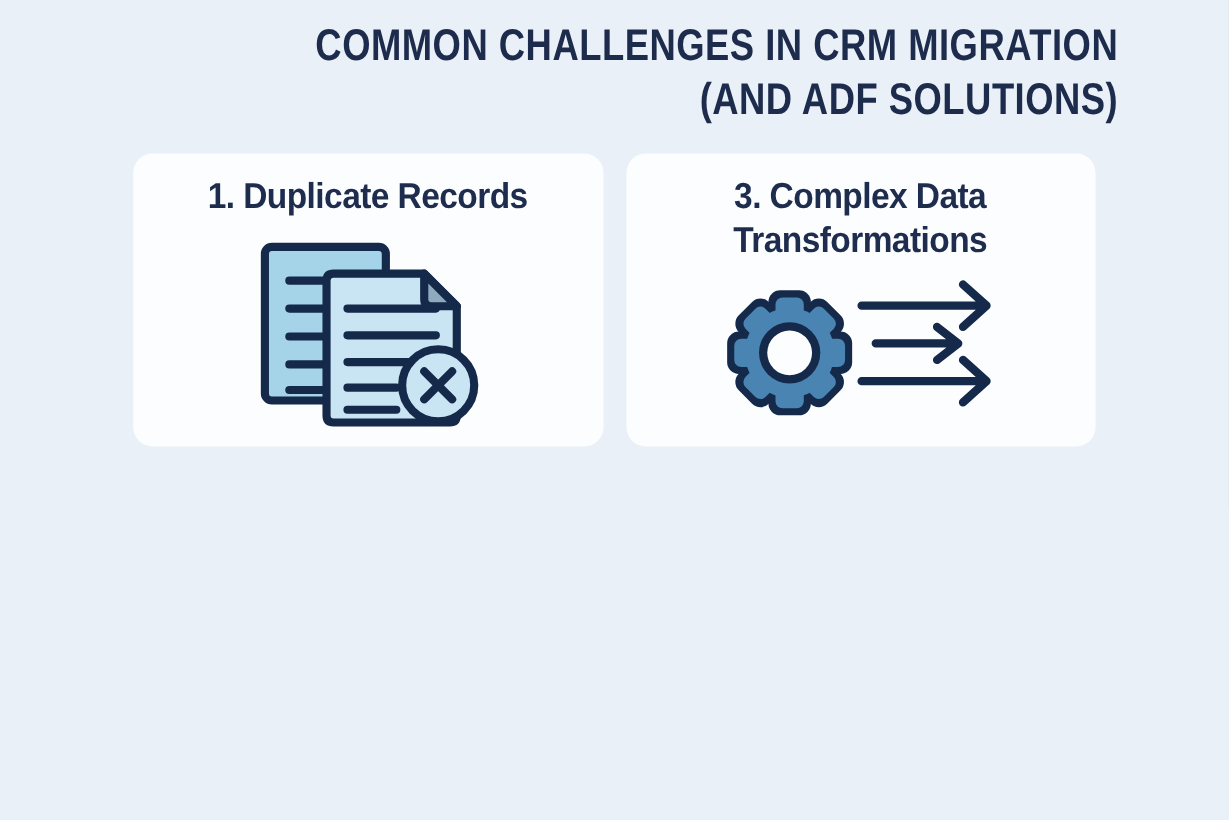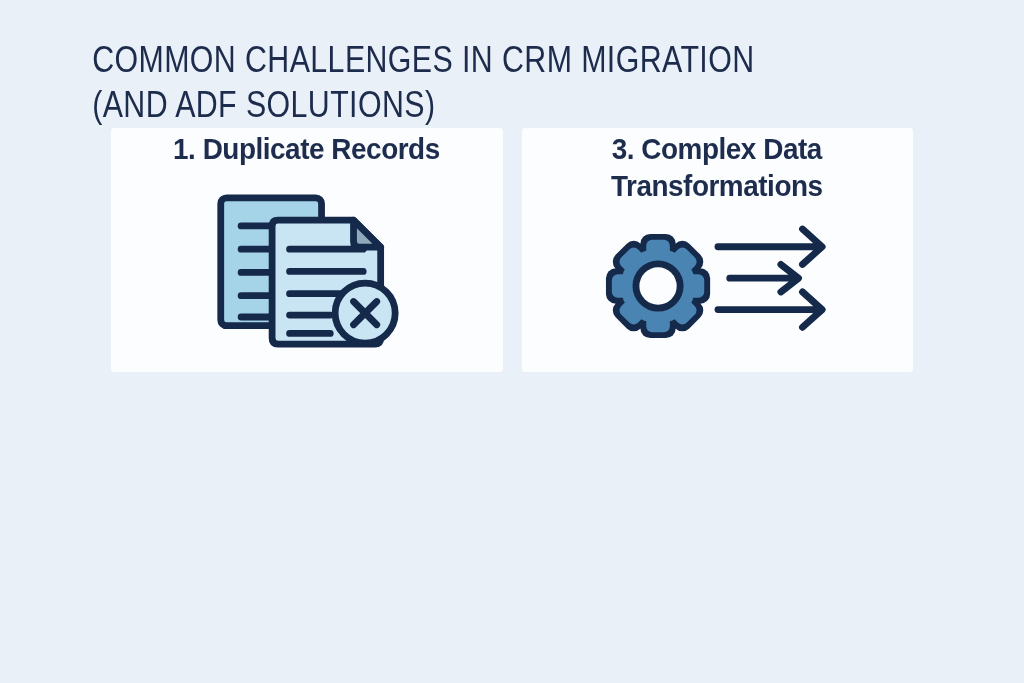--- a/index.html
+++ b/index.html
@@ -3,39 +3,39 @@
 <meta charset="utf-8">
 <style>
   html,body{margin:0;padding:0;background:#dfe7ee;}
   .page{
     position:relative;width:1024px;height:683px;overflow:hidden;
     background:var(--page-bg,#e9f0f7);
     font-family:"Liberation Sans",sans-serif;
   }
   
   .title{
-    position:absolute;top:37px;left:0;width:100%;
-    text-align:left;color:var(--title-text,#1d2b4c);font-weight:normal;
+    position:absolute;top:15px;left:0;width:100%;
+    text-align:right;color:var(--title-text,#1d2b4c);font-weight:bold;
   }
   .title-line{
     font-size:37px;line-height:45px;white-space:nowrap;
     transform:scaleX(0.82);transform-origin:50% 50%;
     letter-spacing:.5px;
   }
   
   .grid{
     position:absolute;left:111px;top:128px;width:802px;height:504px;
     display:grid;grid-template-columns:1fr 1fr;grid-template-rows:1fr 1fr;
     column-gap:19px;row-gap:16px;
   }
   .card{
     background:var(--card-bg,#fbfdff);
-    border-radius:3px;
+    border-radius:16px;
     display:flex;flex-direction:column;align-items:center;
-    padding-top:2px;box-sizing:border-box;
+    padding-top:17px;box-sizing:border-box;
   }
   .card-heading{
     margin:0;font-weight:bold;text-align:center;
     font-size:30px;line-height:37px;letter-spacing:-.5px;
     color:var(--heading-text,#1e2c4e);
     white-space:pre-line;
     transform:scaleX(0.93);transform-origin:50% 0;
   }
   .icon-wrap{flex:1;display:flex;align-items:center;justify-content:center;width:100%;}
   

